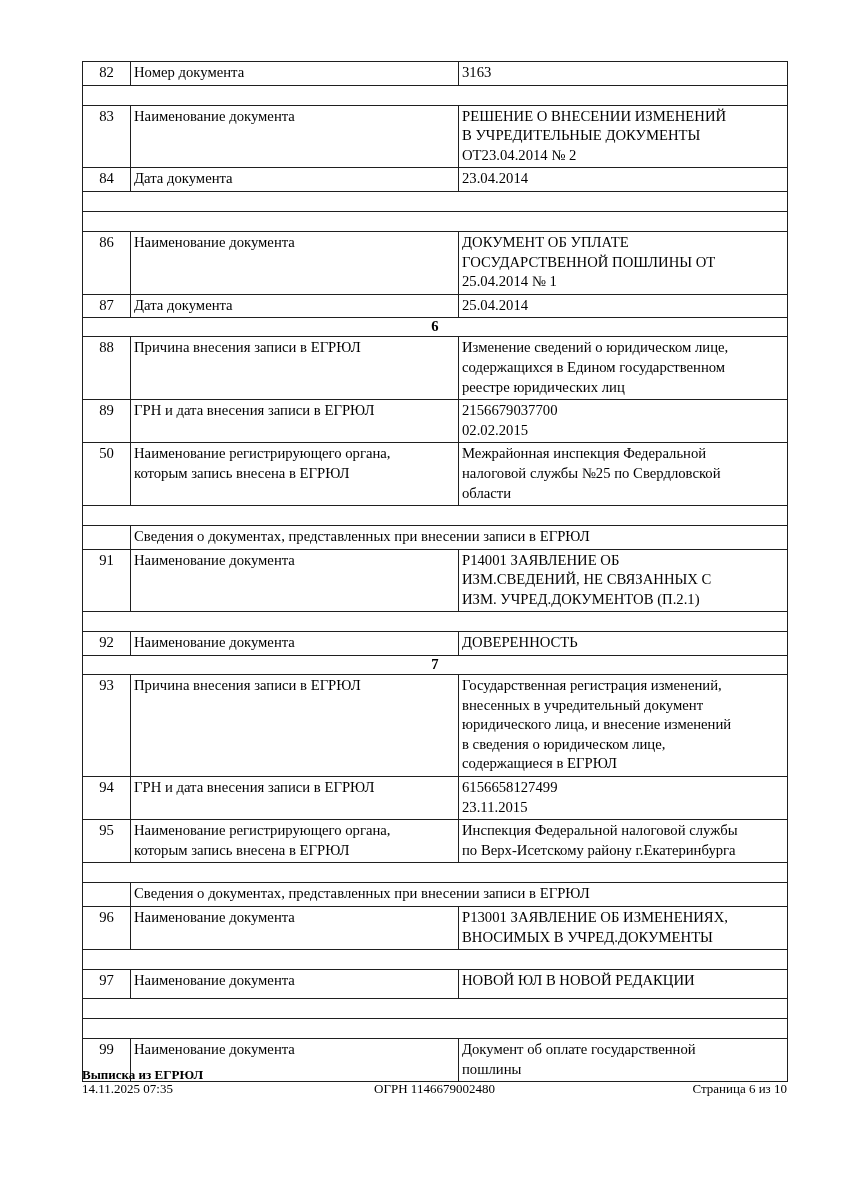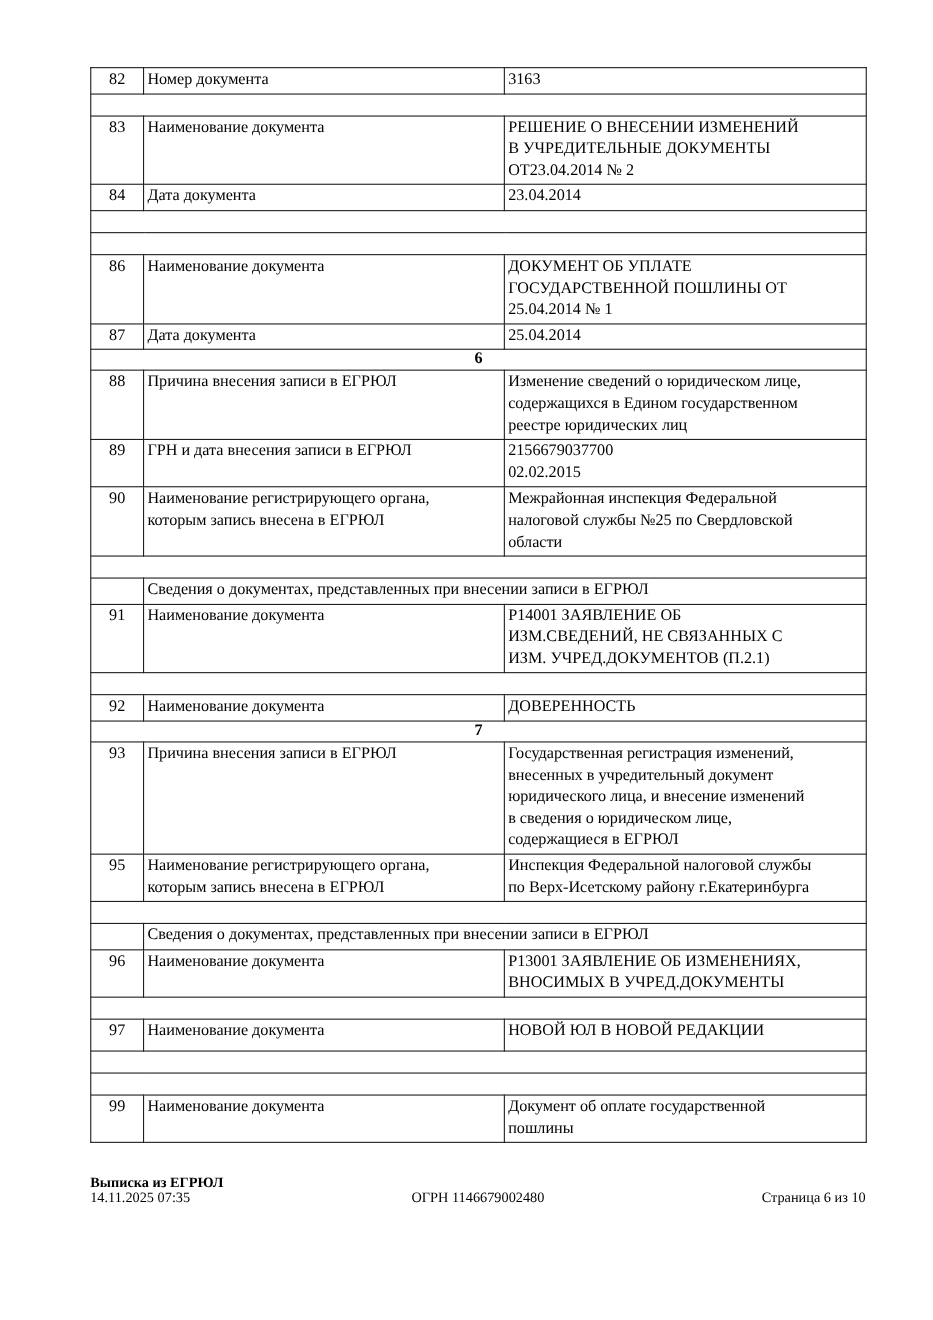--- a/index.html
+++ b/index.html
@@ -134,21 +134,21 @@
 содержащихся в Едином государственном
 реестре юридических лиц</td>
         </tr>
         <tr class="field">
           <td class="num">89</td>
           <td class="label">ГРН и дата внесения записи в ЕГРЮЛ</td>
           <td class="value">2156679037700
 02.02.2015</td>
         </tr>
         <tr class="field">
-          <td class="num">90</td>
+          <td class="num">50</td>
           <td class="label">Наименование регистрирующего органа,
 которым запись внесена в ЕГРЮЛ</td>
           <td class="value">Межрайонная инспекция Федеральной
 налоговой службы №25 по Свердловской
 области</td>
         </tr>
         <tr class="gap">
           <td colspan="3"></td>
         </tr>
         <tr class="subheader">
@@ -174,20 +174,26 @@
           <td colspan="3">7</td>
         </tr>
         <tr class="field">
           <td class="num">93</td>
           <td class="label">Причина внесения записи в ЕГРЮЛ</td>
           <td class="value">Государственная регистрация изменений,
 внесенных в учредительный документ
 юридического лица, и внесение изменений
 в сведения о юридическом лице,
 содержащиеся в ЕГРЮЛ</td>
+        </tr>
+        <tr class="field">
+          <td class="num">94</td>
+          <td class="label">ГРН и дата внесения записи в ЕГРЮЛ</td>
+          <td class="value">6156658127499
+23.11.2015</td>
         </tr>
         <tr class="field">
           <td class="num">95</td>
           <td class="label">Наименование регистрирующего органа,
 которым запись внесена в ЕГРЮЛ</td>
           <td class="value">Инспекция Федеральной налоговой службы
 по Верх-Исетскому району г.Екатеринбурга</td>
         </tr>
         <tr class="gap">
           <td colspan="3"></td>

